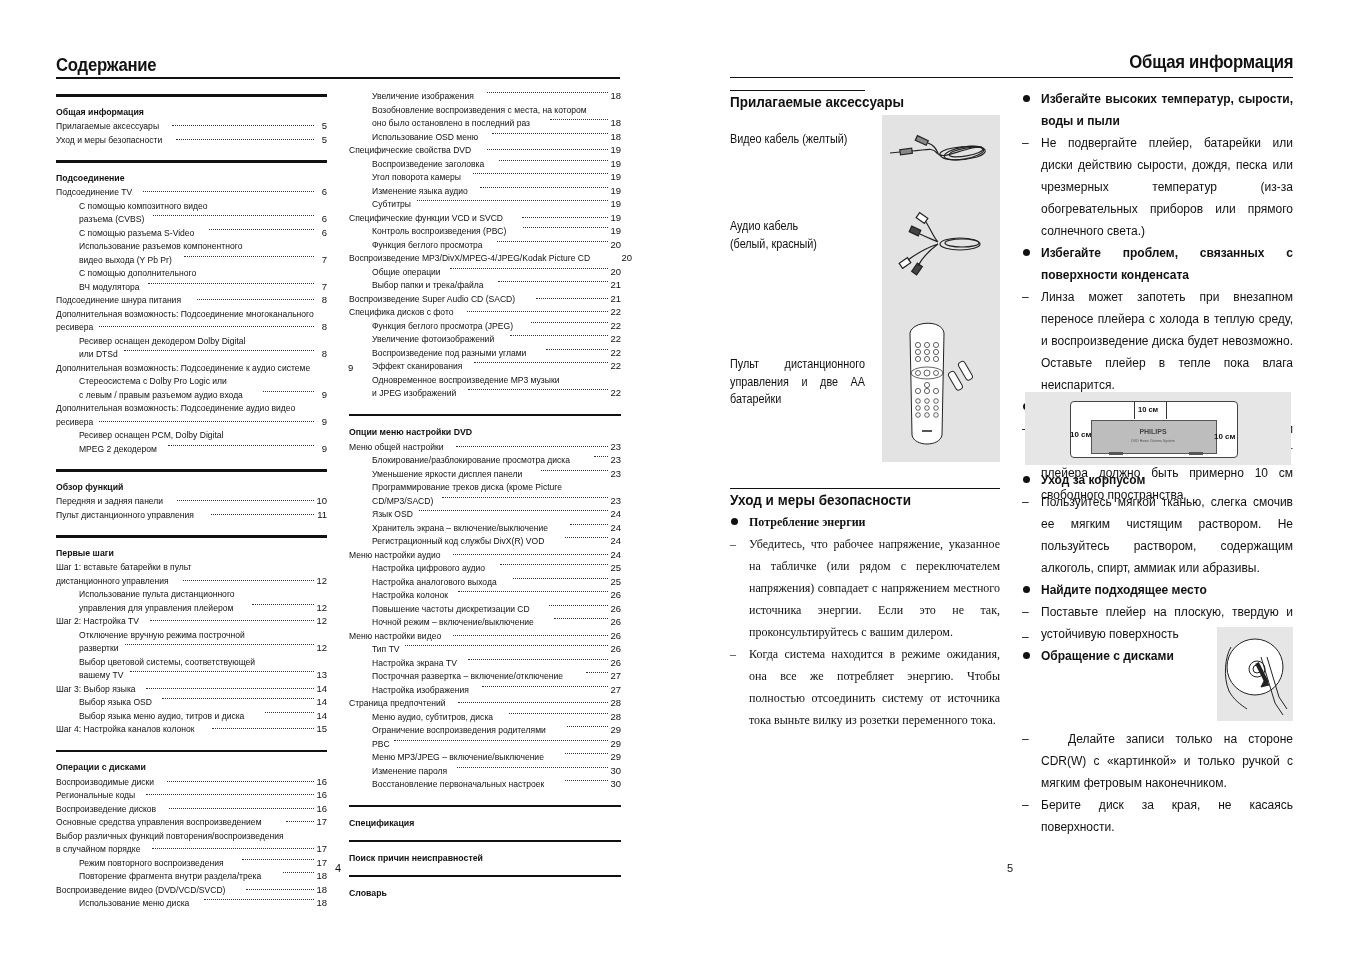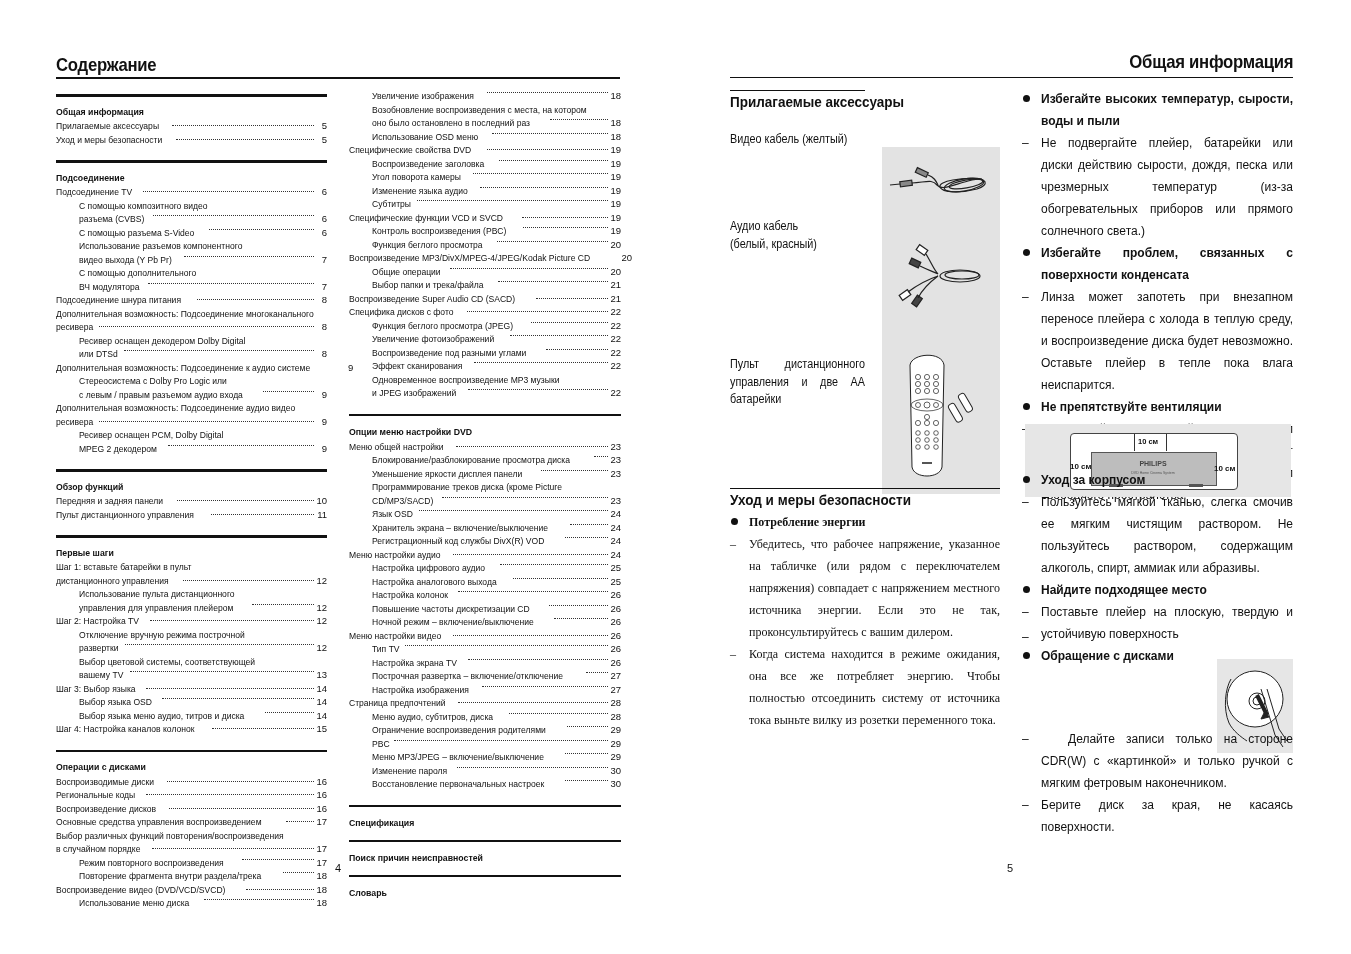--- a/index.html
+++ b/index.html
@@ -27,21 +27,21 @@
   .toc-entry.nodots .dots { border-bottom: none; }
   .toc-line { white-space: nowrap; }
   .toc-line .t { display: inline-block; transform: scaleX(0.9); transform-origin: left; }
   .toc-line.lvl1 { padding-left: 23px; }
 
   .page-num { position: absolute; font-size: 11px; }
 
   
   .sec-title { position: absolute; font-weight: bold; font-size: 15px; white-space: nowrap; transform: scaleX(0.9); transform-origin: left top; }
   .acc-label { position: absolute; font-size: 12px; line-height: 17.5px; transform: scaleX(0.9); transform-origin: left top; width: 150px; }
-  .img-box { position: absolute; background: #e3e3e3; margin-top: 32px; }
+  .img-box { position: absolute; background: #e3e3e3; }
   .body-col { position: absolute; font-size: 12px; line-height: 22px; }
   .b-item { position: relative; padding-left: 19px; }
   .b-item .mk { position: absolute; left: 0; top: 0; width: 16px; }
   .b-item.bold { font-weight: bold; }
   .b-item .txt { display: block; text-align: justify; }
   .bullet-dot { display: inline-block; width: 7px; height: 7px; border-radius: 50%; background: #111; margin-left: 1px; position: relative; top: -1px; }
 </style>
 </head>
 <body>
 

